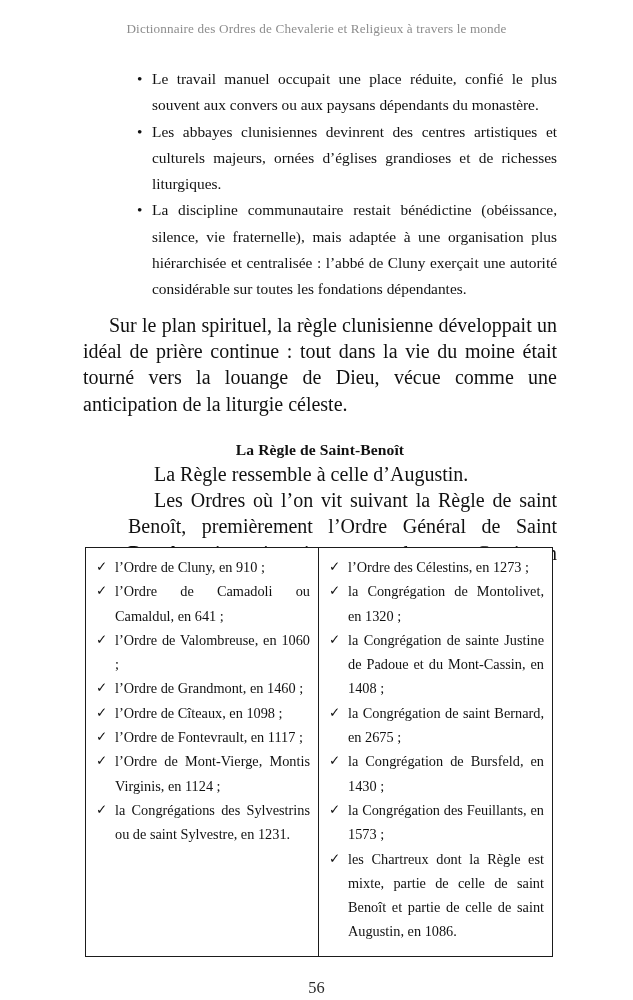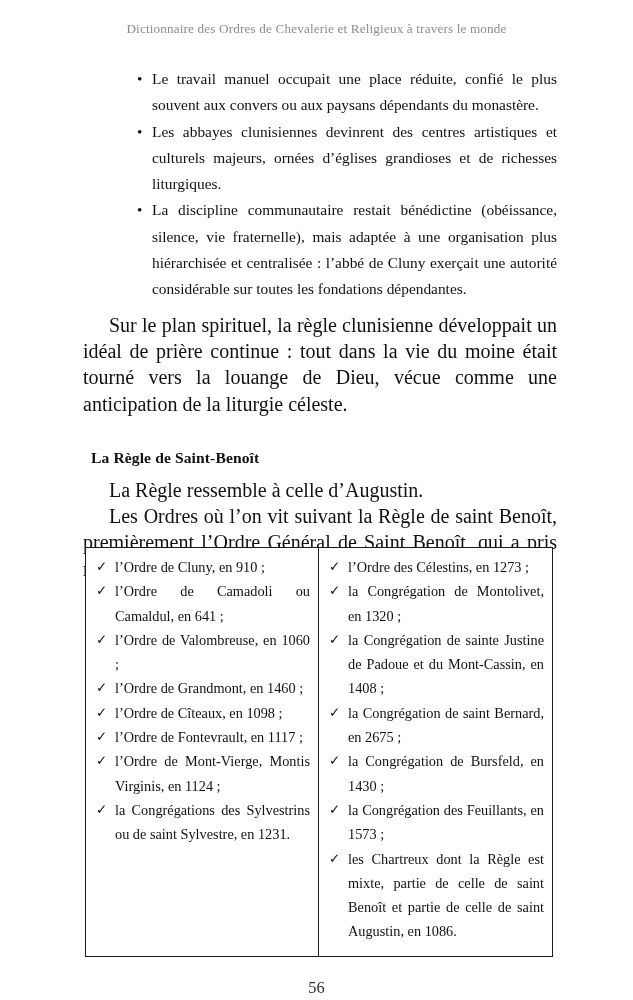--- a/index.html
+++ b/index.html
@@ -71,31 +71,32 @@
   .para {
     font-size: 20px;
     line-height: 26.3px;
     text-align: justify;
     text-justify: inter-word;
     margin: 0;
     text-indent: 26px;
   }
   .para.tight {
     text-indent: 26px;
+    margin-left: 45px;
   }
   .spacer-sm { height: 9px; }
   .spacer-md { height: 21px; }
 
   
   .section-heading {
     font-size: 15.6px;
     line-height: 23px;
     font-weight: bold;
-    margin: 8px;
-    text-align: left;
+    margin: 0;
+    text-align: center;
     letter-spacing: 0.1px;
   }
 
   
   .orders-table {
     position: absolute;
     top: 547px;
     left: 85px;
     width: 468px;
     border: 1.6px solid #1b1b1b;

